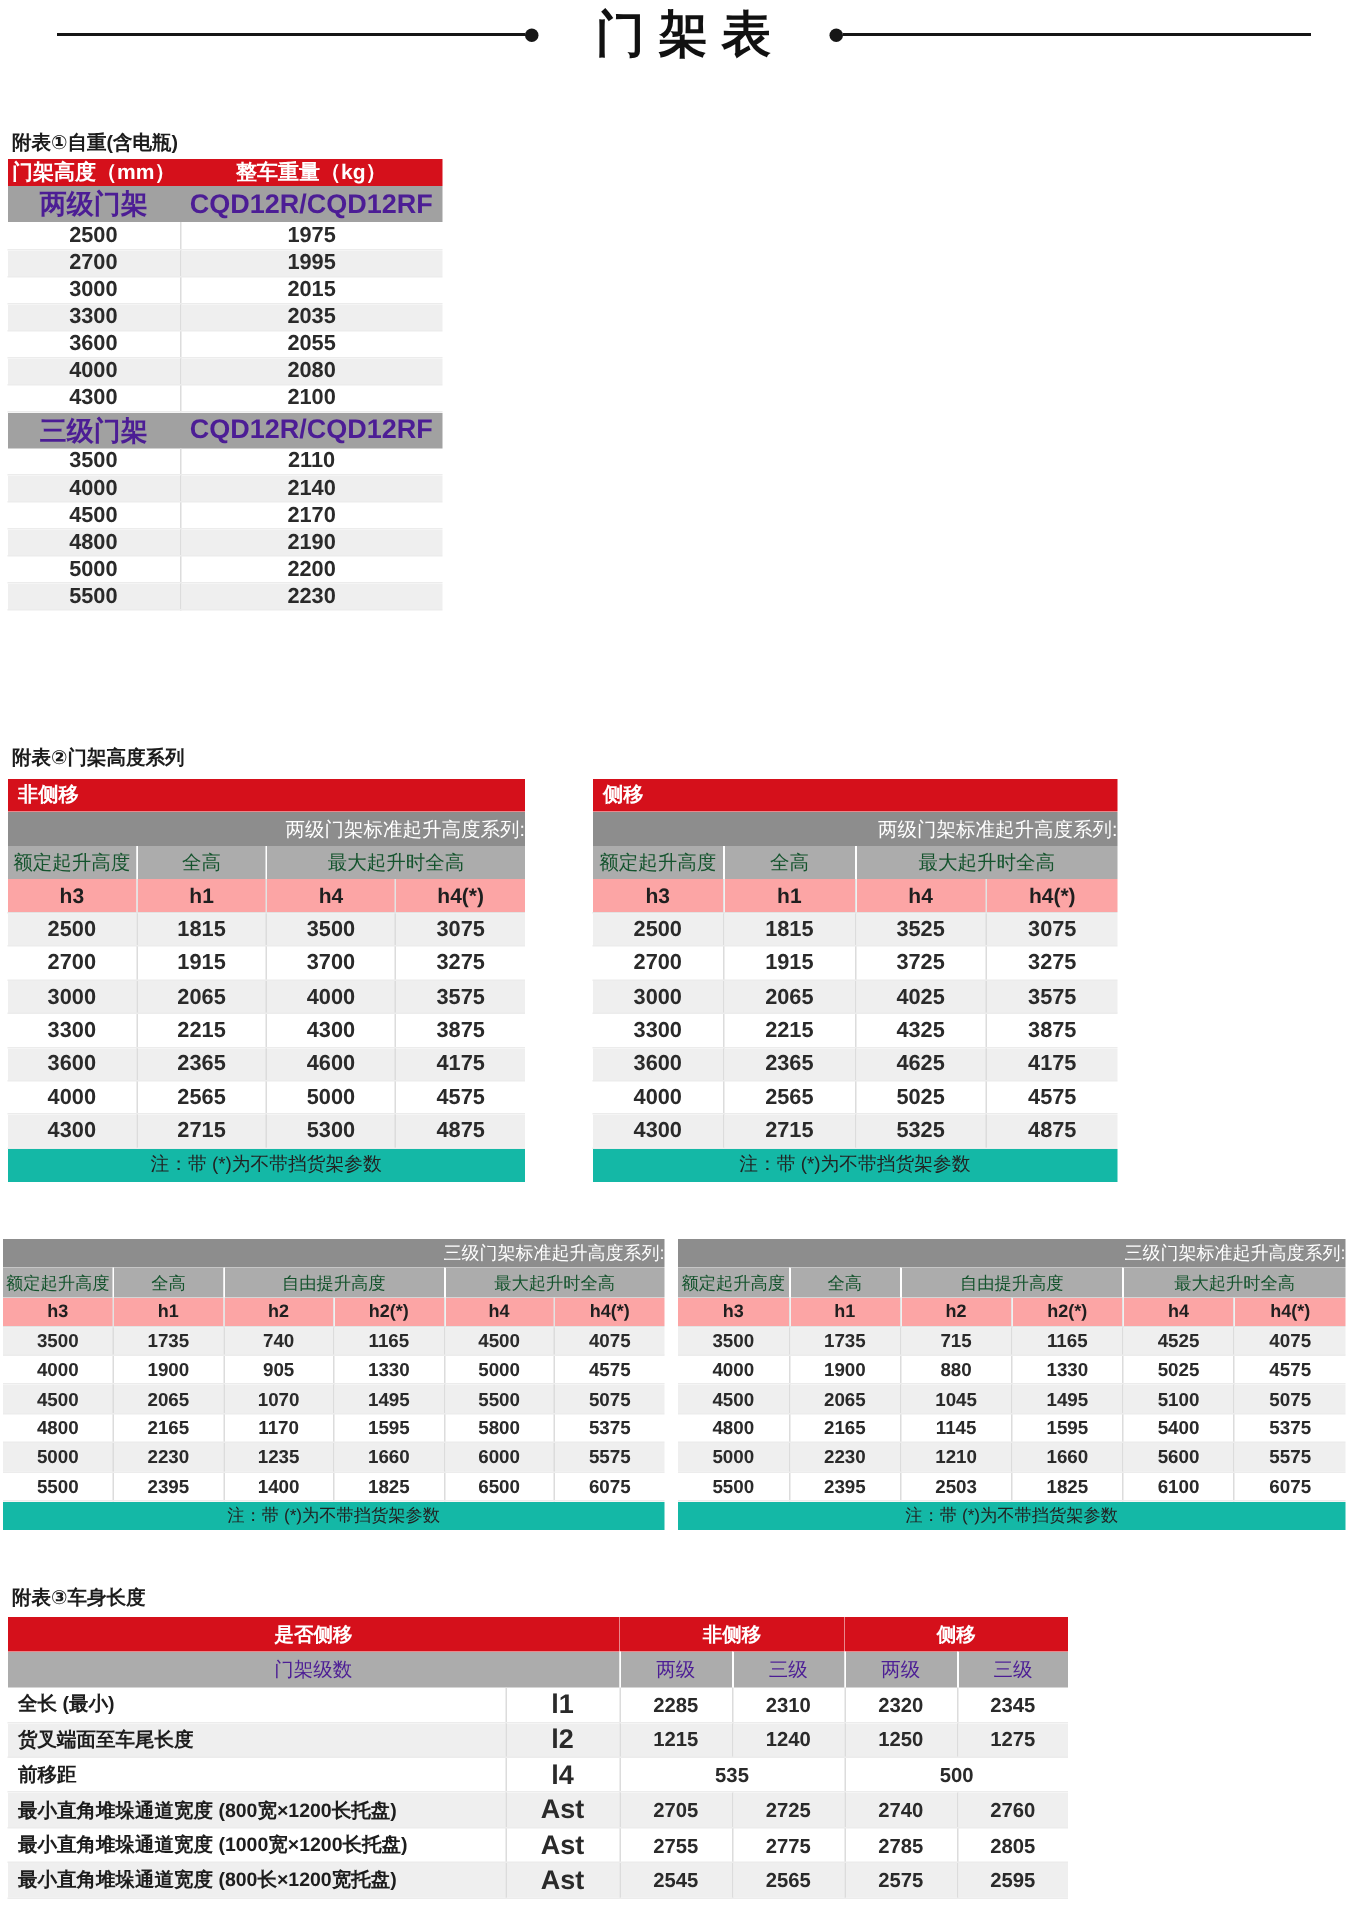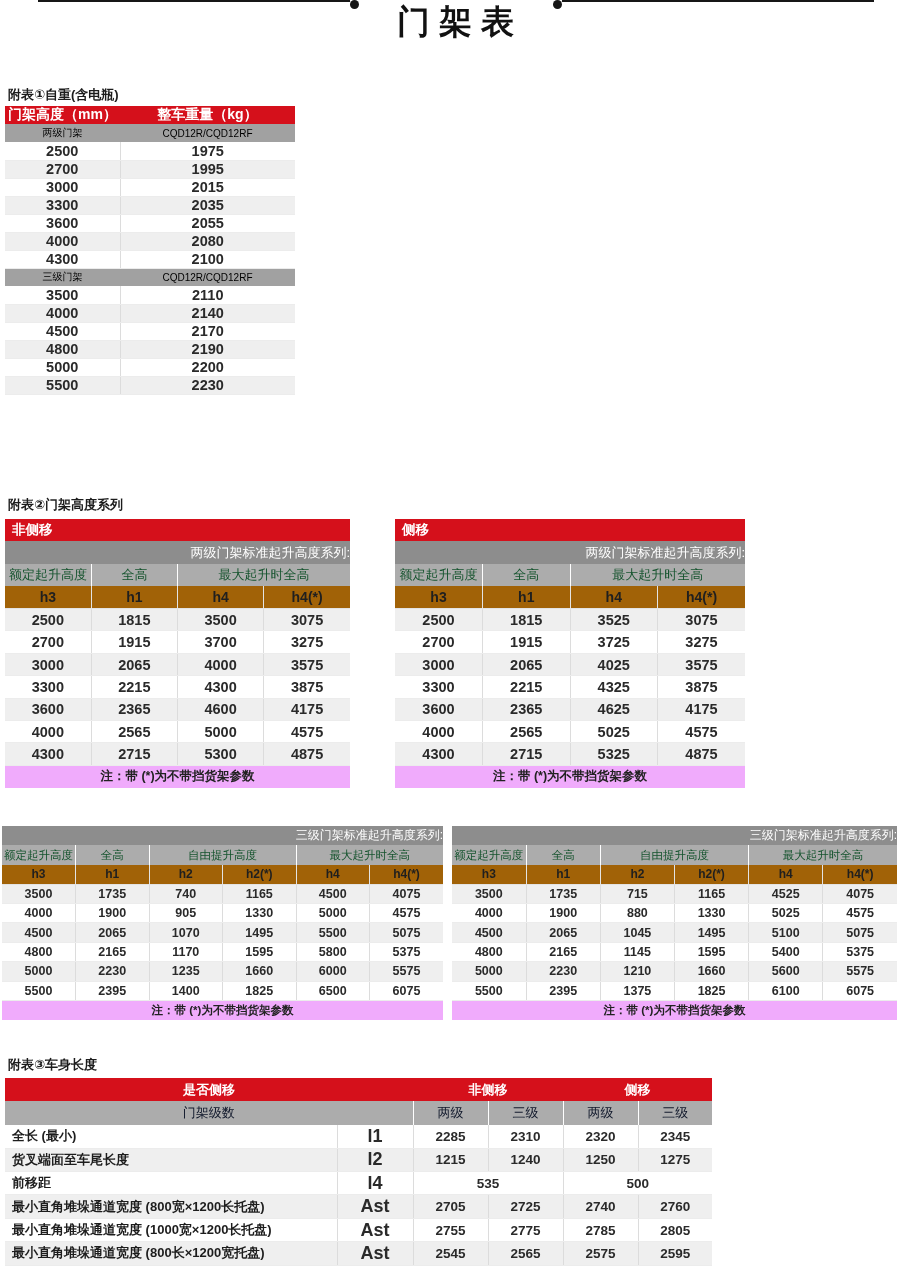--- a/index.html
+++ b/index.html
@@ -10,42 +10,42 @@
     font-family:"Liberation Sans","DejaVu Sans",sans-serif;
   }
   :root{
     --accent-red:#d5101b;
     --band-dark:#8d8d8d;
     --band-mid:#a1a1a1;
     --band-light:#acacac;
     --row-alt:#efefef;
   }
   
-  .titlebar{position:absolute;top:0;left:38px;right:26px;height:46px;display:flex;}
+  .titlebar{position:absolute;top:0;left:38px;right:26px;height:46px;display:flex;align-items:center}
   .titlebar .rule{flex:1;height:2px;background:#161616}
   .titlebar .dot{width:9px;height:9px;border-radius:50%;background:#161616;flex:0 0 auto}
   .page-title{font-size:33px;font-weight:600;letter-spacing:9px;margin:0 30px 0 38px;color:#111;white-space:nowrap}
   
   .caption{position:absolute;left:8px;font-size:13px;font-weight:700;color:#1c1c1c;white-space:nowrap}
   
   table{position:absolute;border-collapse:collapse;table-layout:fixed}
   th,td{padding:0;text-align:center;vertical-align:middle;white-space:nowrap;overflow:hidden}
   .redrow th{background:var(--accent-red);color:#fff;font-weight:700;font-size:13.5px}
   .redrow.left th{text-align:left;padding-left:7px}
-  .bandrow td{background:var(--band-mid);color:#000000;font-size:10px;font-weight:400}
+  .bandrow td{background:var(--band-mid);color:#4c1d95;font-size:18px;font-weight:700}
   .darkrow th{background:var(--band-dark);color:#fff;font-weight:400;text-align:right;padding-left:7px;font-size:13px}
   .lightrow th{background:var(--band-light);color:#14532d;font-weight:400;font-size:13px;border-right:1px solid #fff}
   .lightrow th:last-child{border-right:none}
-  .symrow th{background:#a16207;color:#1f1f1f;font-weight:700;font-size:14px;border-right:1px solid #e3e3e3;border-bottom:1px solid #e3e3e3}
+  .symrow th{background:#fca5a5;color:#1f1f1f;font-weight:700;font-size:14px;border-right:1px solid #e3e3e3;border-bottom:1px solid #e3e3e3}
   .symrow th:last-child{border-right:none}
   tbody.data td{font-weight:700;font-size:14.5px;color:#2a2a2a;border-right:1px solid #dcdcdc;border-bottom:1px solid #ececec}
   tbody.data td:last-child{border-right:none}
   tbody.zebra-even tr:nth-child(even){background:var(--row-alt)}
   tbody.zebra-odd tr:nth-child(odd){background:var(--row-alt)}
-  .noterow td{font-weight:700;font-size:12.5px;color:#222;border-top:1px solid #c9c9c9;background:#f0abfc}
+  .noterow td{font-weight:400;font-size:12.5px;color:#222;border-top:1px solid #c9c9c9;background:#14b8a6}
   
   .t1{left:5px;top:106px;width:290px}
   .t1 tr{height:18px}
   .t1 .redrow th{font-size:14px}
   
   .t2{top:519px;width:345px}
   .t2l{left:5px}
   .t2r{left:395px;width:350px}
   .t2 tr{height:22.4px}
   
@@ -55,21 +55,21 @@
   .t3s tr{height:19.4px}
   .t3s .darkrow th{font-size:12px}
   .t3s .lightrow th{font-size:11.5px}
   .t3s .symrow th{font-size:12px}
   .t3s tbody.data td{font-size:12.5px}
   .t3s .noterow td{font-size:11.5px}
   
   .tb{left:5px;top:1078px;width:707px}
   .tb tr{height:23.4px}
   .tb .redrow th{font-size:13px}
-  .tb .grayrow th{background:var(--band-light);color:#0f172a;font-weight:400;font-size:13px;border-right:1px solid #fff}
+  .tb .grayrow th{background:var(--band-light);color:#4c1d95;font-weight:400;font-size:13px;border-right:1px solid #fff}
   .tb .grayrow th:last-child{border-right:none}
   .tb tbody td{font-weight:700;font-size:13.5px;color:#2a2a2a;border-right:1px solid #dcdcdc;border-bottom:1px solid #ececec}
   .tb tbody td:last-child{border-right:none}
   .tb tbody td.lbl{text-align:left;padding-left:7px;font-weight:600;font-size:13px;color:#1d1d1d}
   .tb tbody td.sym{font-weight:700;font-size:18px}
 </style>
 </head>
 <body>
 
 <div class="titlebar">
@@ -468,21 +468,21 @@
         <td>5000</td>
         <td>2230</td>
         <td>1210</td>
         <td>1660</td>
         <td>5600</td>
         <td>5575</td>
       </tr>
       <tr>
         <td>5500</td>
         <td>2395</td>
-        <td>1375</td>
+        <td>2503</td>
         <td>1825</td>
         <td>6100</td>
         <td>6075</td>
       </tr>
     </tbody>
   <tfoot>
     <tr class="noterow">
       <td colspan="6">注：带 (*)为不带挡货架参数</td>
     </tr>
   </tfoot>

